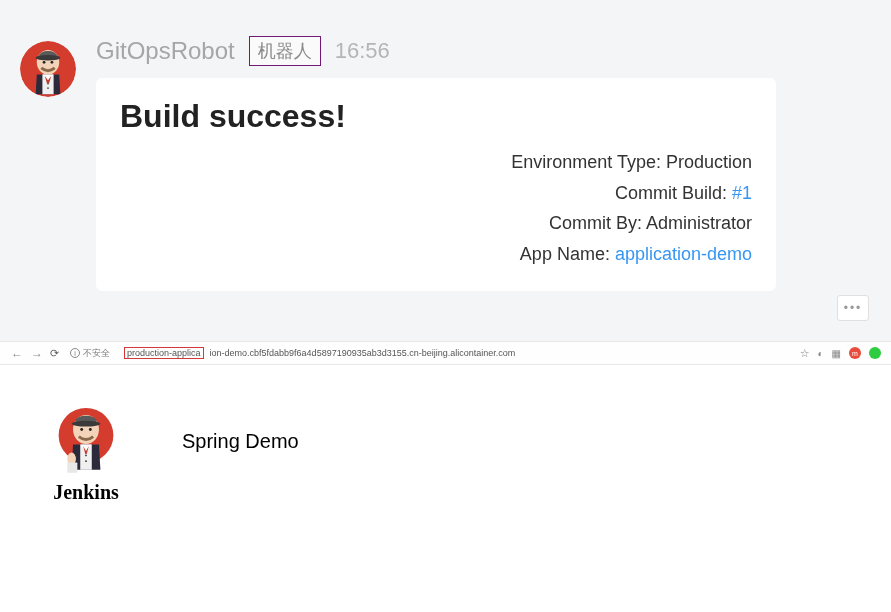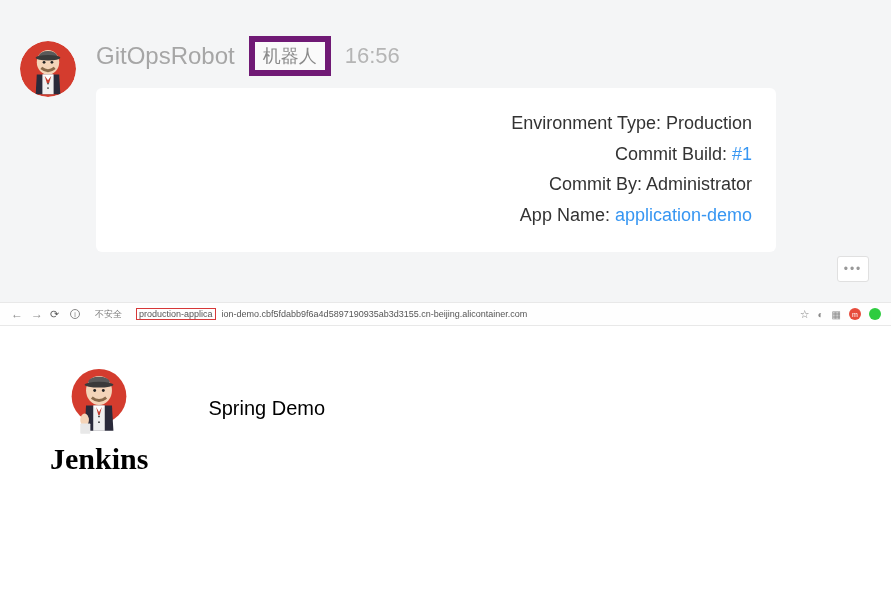--- a/index.html
+++ b/index.html
@@ -45,21 +45,21 @@
       align-items: center;
       gap: 14px;
       margin-bottom: 12px;
     }
     .sender-name {
       color: #a6a6a6;
       font-size: 24px;
       font-weight: 400;
     }
     .bot-badge {
-      border: 6px solid #701a75;
+      border: 1px solid #701a75;
       color: #8a8a8a;
       font-size: 18px;
       padding: 2px 8px;
       background: #fafafa;
     }
     .timestamp {
       color: #b5b5b5;
       font-size: 22px;
     }
     .message-card {
@@ -119,21 +119,21 @@
     }
     .refresh-icon {
       color: #5a5a5a;
       font-size: 11px;
       width: 14px;
       cursor: pointer;
     }
     .security-label {
       display: flex;
       align-items: center;
-      gap: 15px;
+      gap: 3px;
       color: #7a7a7a;
       font-size: 9px;
     }
     .info-circle {
       width: 10px;
       height: 10px;
       border: 1px solid #888;
       border-radius: 50%;
       display: inline-flex;
       align-items: center;
@@ -193,21 +193,21 @@
       flex-direction: column;
       align-items: center;
     }
     .jenkins-logo-block .jenkins-avatar {
       width: 72px;
       height: 72px;
     }
     .jenkins-text {
       font-family: Georgia, "Times New Roman", serif;
       font-weight: bold;
-      font-size: 30px;
+      font-size: 20px;
       color: #000;
       margin-top: 4px;
     }
     .page-title {
       font-size: 20px;
       font-weight: 400;
       color: #000;
       margin-top: -26px;
     }
   </style>
@@ -233,20 +233,21 @@
         <path d="M 44 62 L 50 70 L 56 62 L 52 75 L 48 75 Z" fill="#c43c2e"></path>
       </svg>
     </div>
     <div class="message-content">
       <div class="message-header">
         <span class="sender-name">GitOpsRobot</span>
         <span class="bot-badge">机器人</span>
         <span class="timestamp">16:56</span>
       </div>
       <div class="message-card">
+        <div class="card-title">Build success!</div>
         <div class="card-line">
           <span>Environment Type: </span><span>Production</span>
         </div>
         <div class="card-line">
           <span>Commit Build: </span><span class="link-text">#1</span>
         </div>
         <div class="card-line">
           <span>Commit By: </span><span>Administrator</span>
         </div>
         <div class="card-line">

